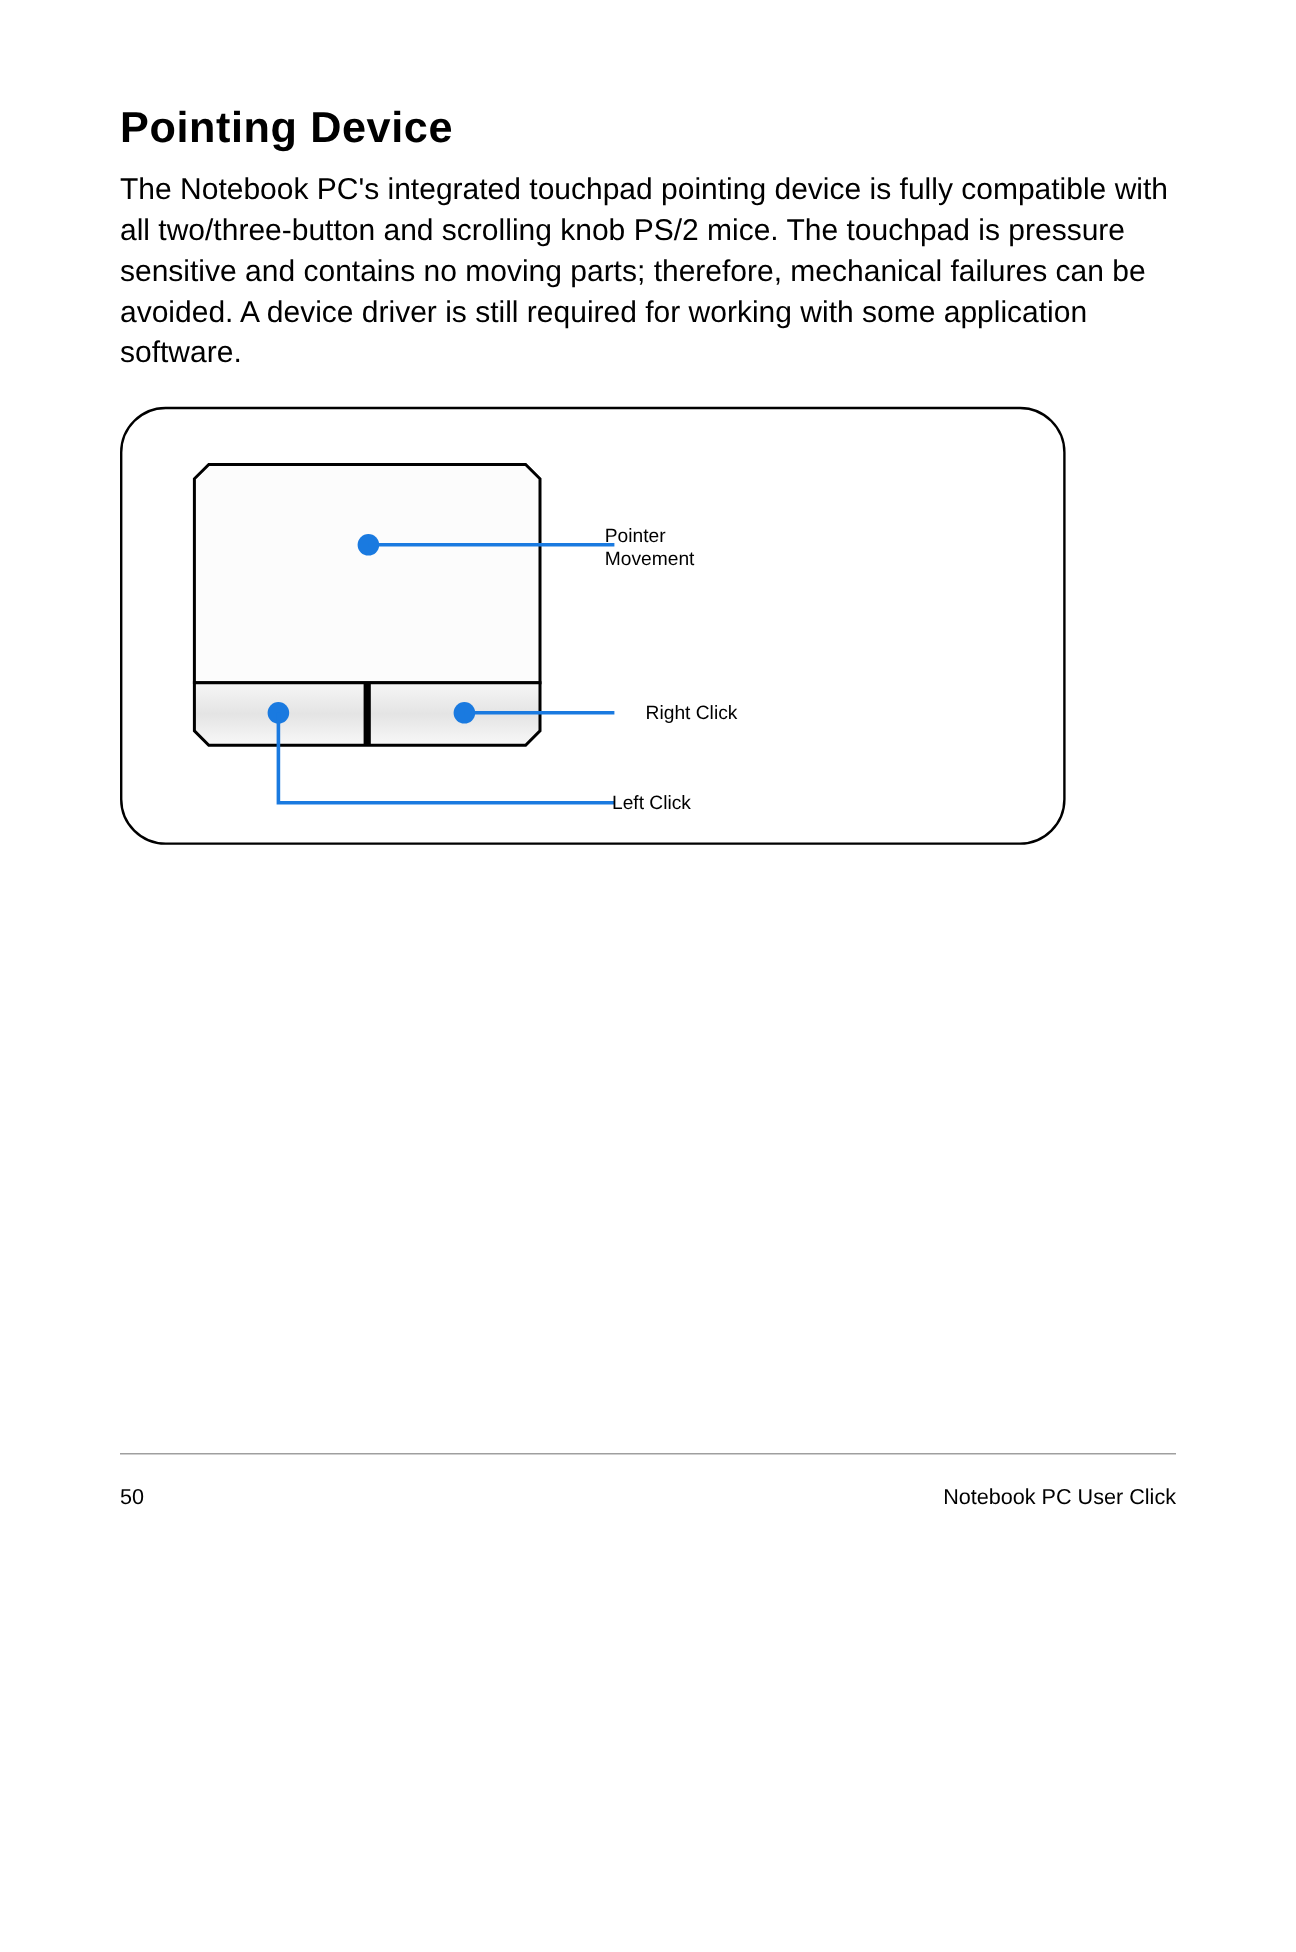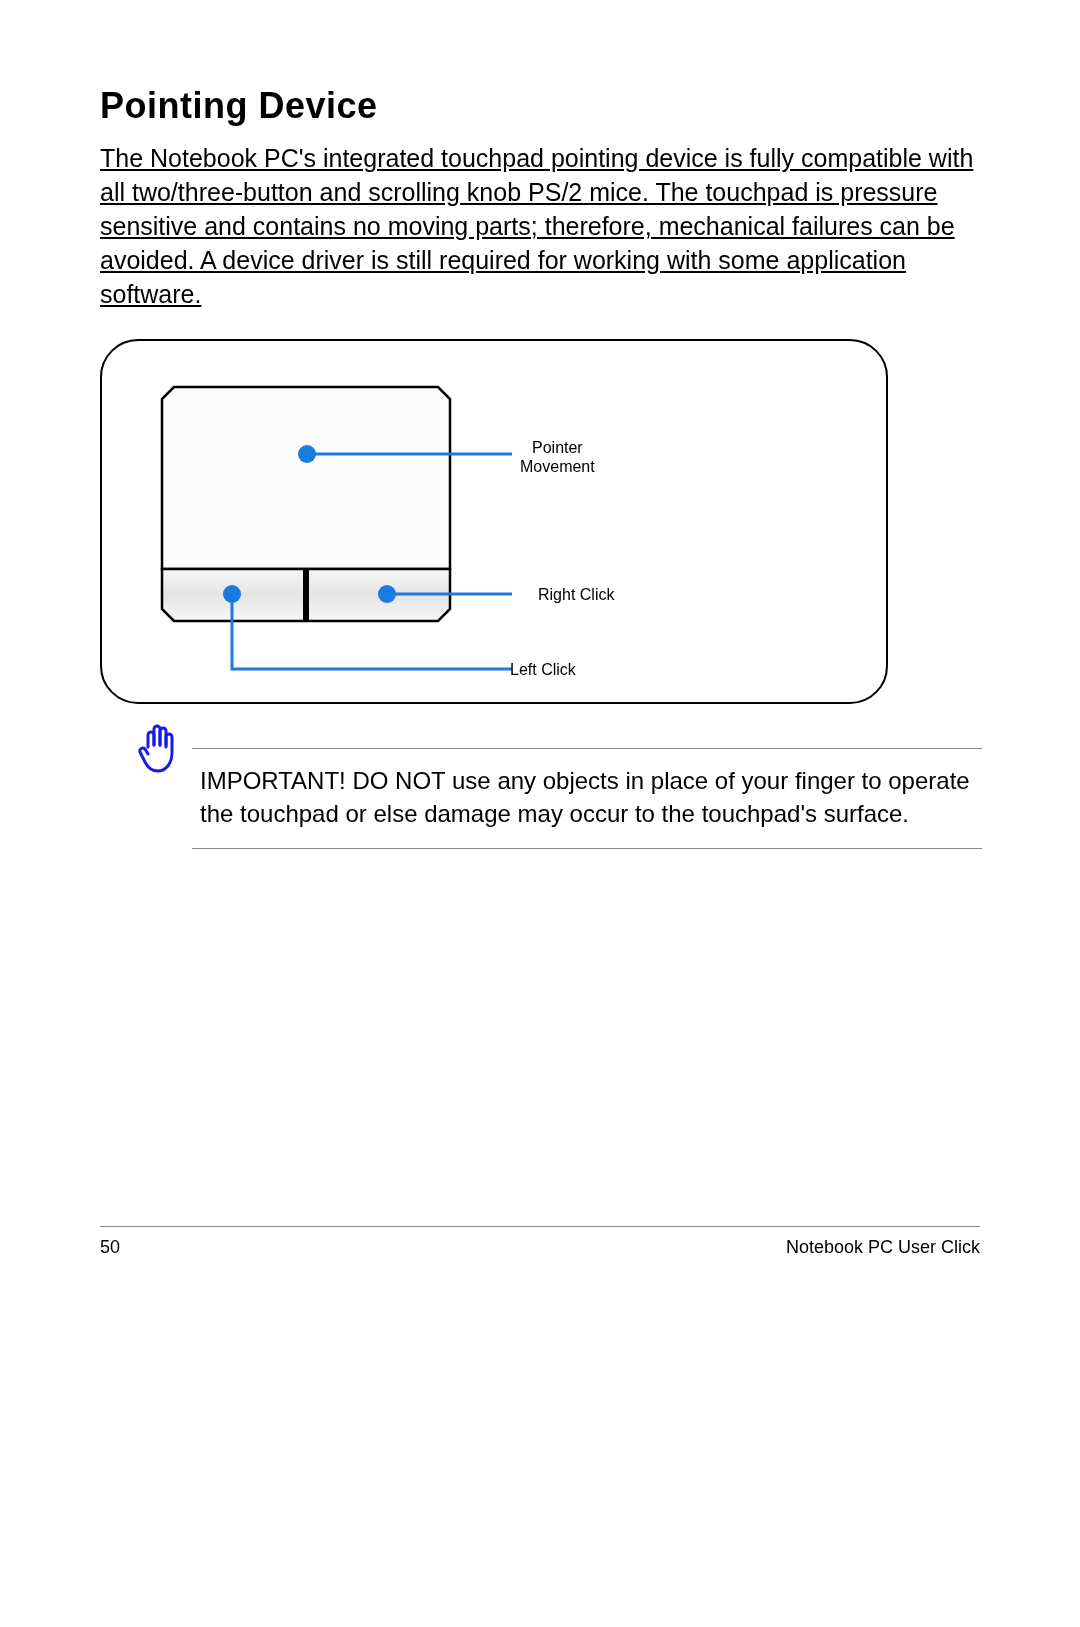--- a/index.html
+++ b/index.html
@@ -1,26 +1,26 @@
 <!DOCTYPE html>
 <html><head>
 <meta charset="utf-8">
 <style>
   * { box-sizing: border-box; margin: 0; padding: 0; }
   html, body { width: 1080px; height: 1627px; background: #fff; font-family: "Segoe UI", "Myriad Pro", Arial, sans-serif; color: #000; }
   .page { position: relative; width: 1080px; height: 1336px; padding: 85px 100px 0 100px; }
   .title { font-size: 36px; font-weight: 700; letter-spacing: 0.5px; margin-bottom: 14px; }
-  .body-text { font-size: 25px; line-height: 1.36; margin-bottom: 28px; text-decoration: underline; }
+  .body-text { font-size: 25px; line-height: 1.36; margin-bottom: 28px; }
   .diagram-box { width: 788px; height: 365px; border: 2.5px solid #000; border-radius: 38px; position: relative; margin-left: 0; }
   .diagram-svg { position: absolute; left: 0; top: 0; }
   .label { position: absolute; font-size: 16px; line-height: 1.2; }
   .callout { margin-top: 44px; margin-left: 92px; width: 790px; border-top: 1px solid #888; border-bottom: 1px solid #888; padding: 16px 0 18px 0; display: flex; align-items: flex-start; gap: 18px; }
   .callout-icon { flex: 0 0 auto; margin-top: -42px; margin-left: -58px; }
   .callout-text { font-size: 24px; line-height: 1.36; }
-  .footer { position: absolute; left: 100px; right: 100px; bottom: 78px; border-top: 1px solid #888; padding-top: 10px; display: flex; justify-content: space-between; font-size: 18px; }
+  .footer { position: absolute; left: 100px; right: 100px; bottom: 78px; border-top: 1px solid #888; padding-top: 25px; display: flex; justify-content: space-between; font-size: 18px; }
 </style>
 </head>
 <body>
 
 <div class="page">
 
   <h1 class="title">Pointing Device</h1>
 
   <p class="body-text">The Notebook PC's integrated touchpad pointing device is fully compatible with all two/three-button and scrolling knob PS/2 mice. The touchpad is pressure sensitive and contains no moving parts; therefore, mechanical failures can be avoided. A device driver is still required for working with some application software.</p>
 
@@ -43,40 +43,27 @@
       <circle cx="205" cy="113" r="9" fill="#1a7ae0"></circle>
       <line x1="205" y1="113" x2="410" y2="113" stroke="#1a7ae0" stroke-width="3"></line>
 
       <circle cx="285" cy="253" r="9" fill="#1a7ae0"></circle>
       <line x1="285" y1="253" x2="410" y2="253" stroke="#1a7ae0" stroke-width="3"></line>
 
       <circle cx="130" cy="253" r="9" fill="#1a7ae0"></circle>
       <polyline points="130,253 130,328 410,328" fill="none" stroke="#1a7ae0" stroke-width="3"></polyline>
     </svg>
 
-    <div class="label" style="left:418px; top:97px;text-align:center;">
+    <div class="label" style="left:402px; top:97px;">
       <span>Pointer</span><br>
       <span>Movement</span>
     </div>
     <div class="label" style="left:418px; top:244px;margin-left:18px;">Right Click</div>
     <div class="label" style="left:408px; top:319px;">Left Click</div>
   </div>
 
-  <div class="callout">
-    <span class="callout-icon">
-      <svg width="48" height="52" viewBox="0 0 48 52">
-        <g fill="none" stroke="#1a1ae6" stroke-width="3" stroke-linecap="round" stroke-linejoin="round">
-          <path d="M14 24 v-12 a3 3 0 0 1 6 0 v10"></path>
-          <path d="M20 22 v-16 a3 3 0 0 1 6 0 v16"></path>
-          <path d="M26 22 v-14 a3 3 0 0 1 6 0 v14"></path>
-          <path d="M32 24 v-10 a3 3 0 0 1 6 0 v16 c0 10 -6 18 -14 18 c-6 0 -10 -3 -13 -9 l-5 -10 a3 3 0 0 1 5 -3 l3 5"></path>
-        </g>
-      </svg>
-    </span>
-    <p class="callout-text">IMPORTANT! DO NOT use any objects in place of your finger to operate the touchpad or else damage may occur to the touchpad's surface.</p>
-  </div>
 
   <div class="footer">
     <span>50</span>
     <span>Notebook PC User Click</span>
   </div>
 
 </div>
 
 </body></html>

